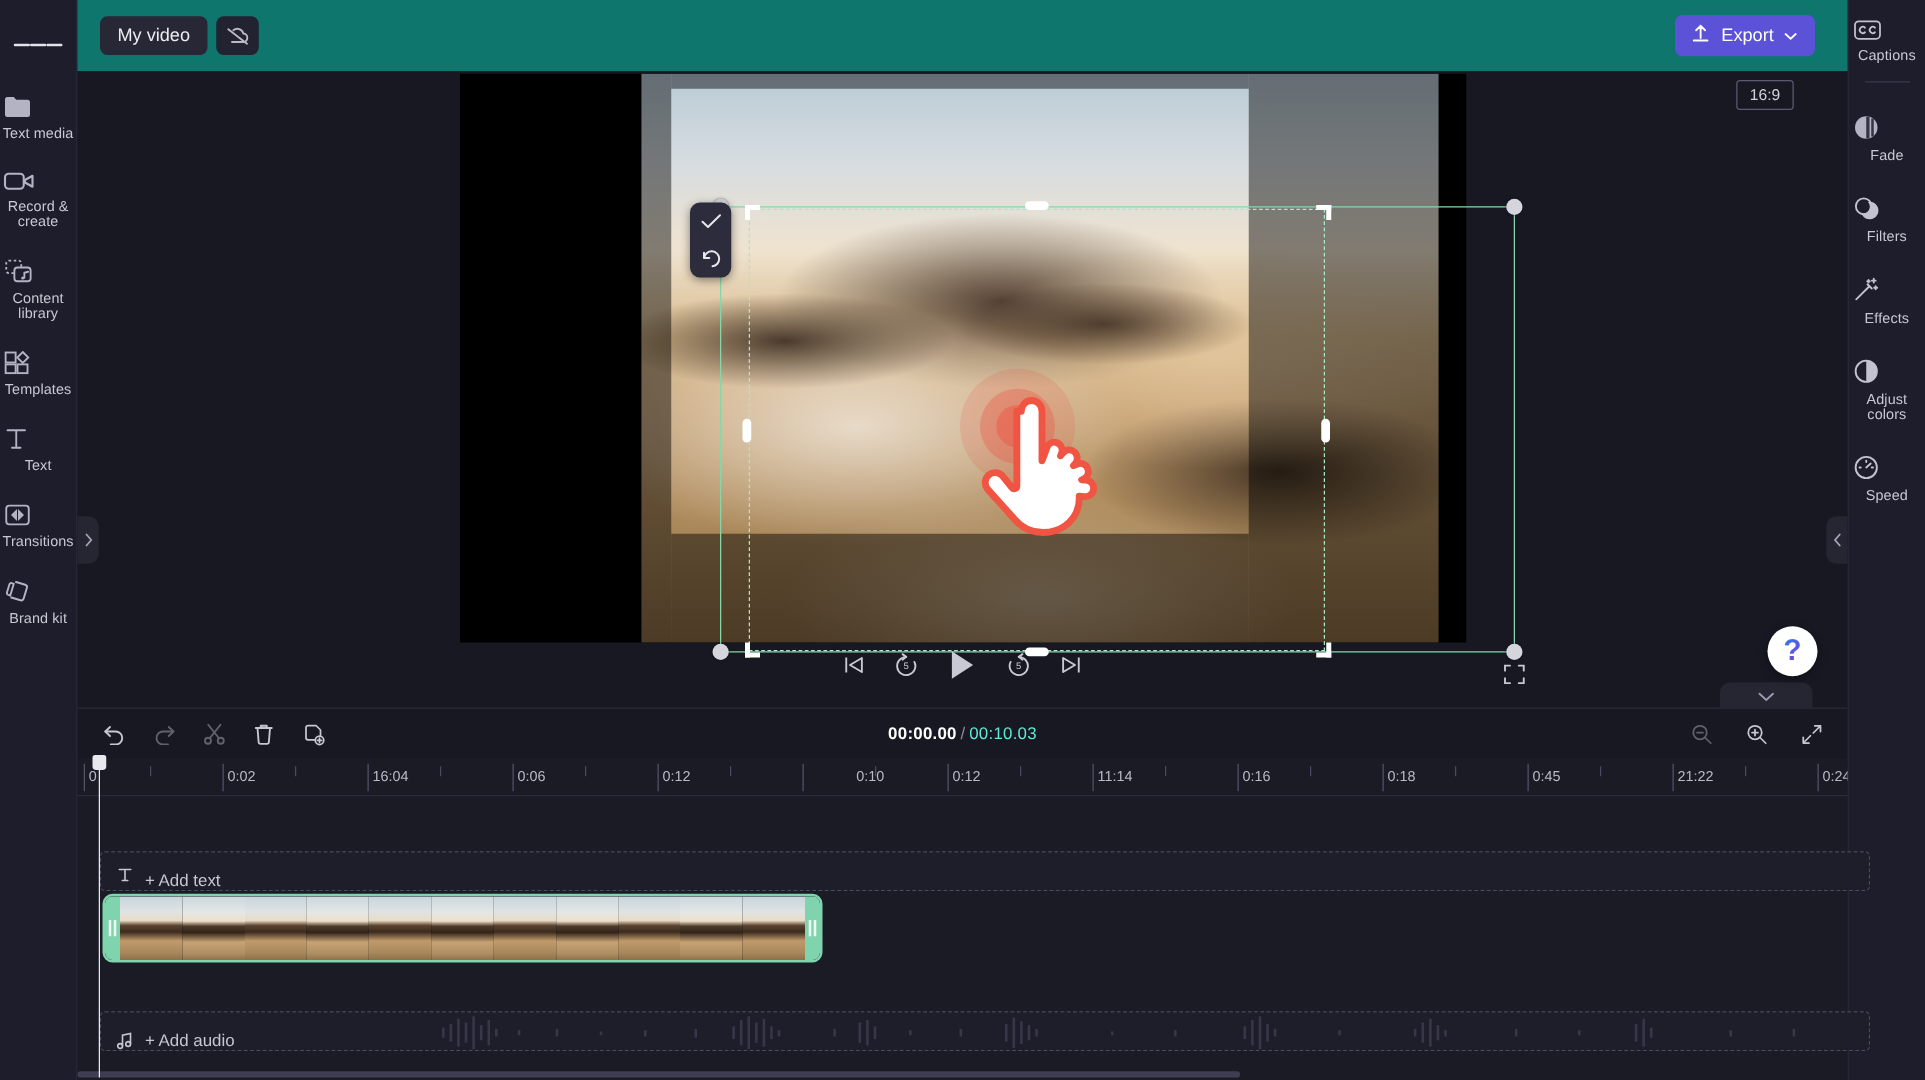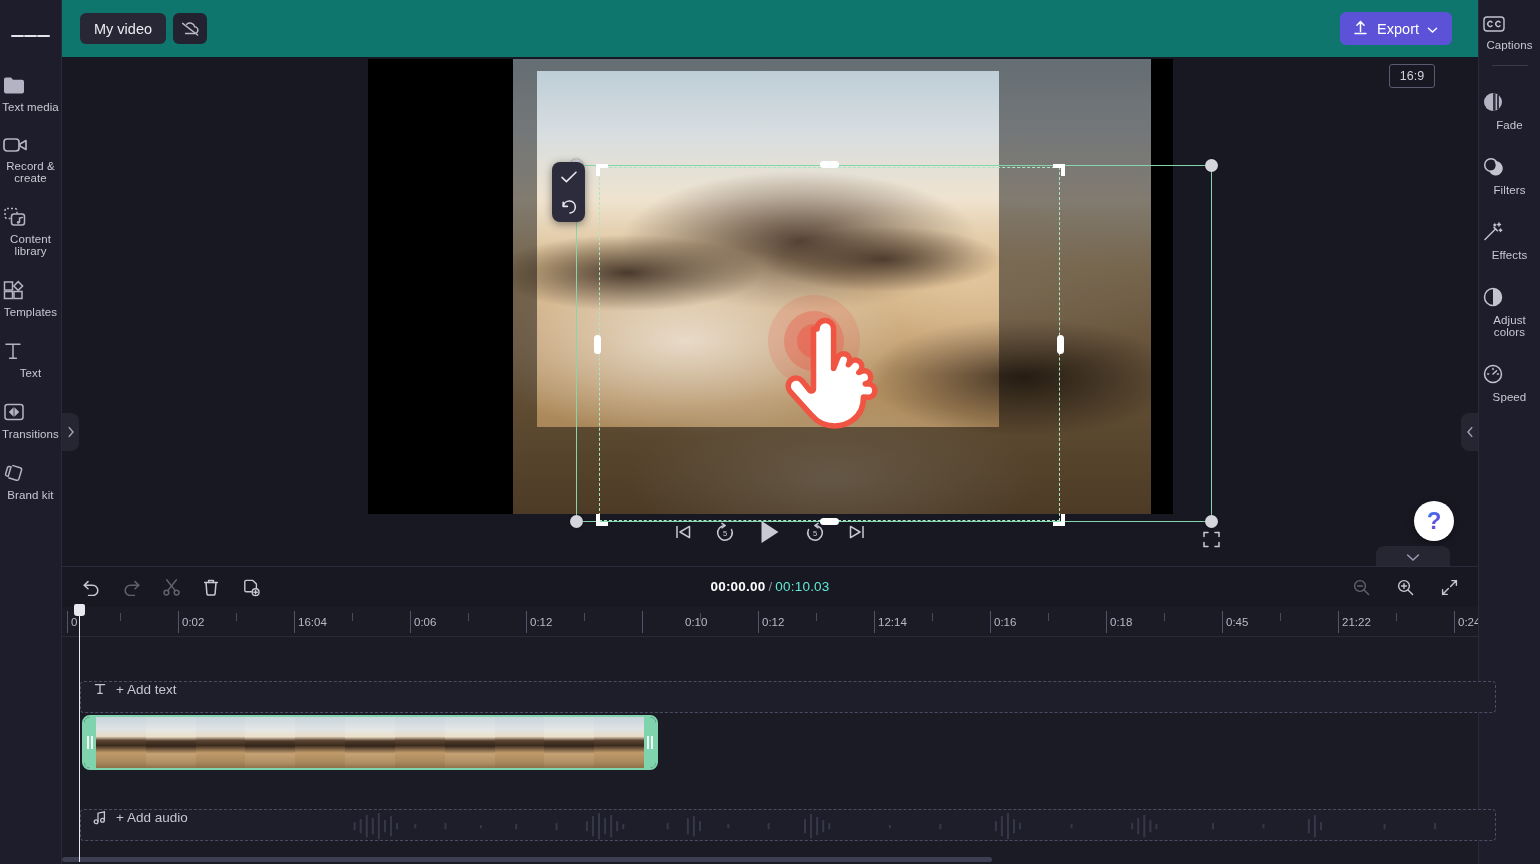--- a/index.html
+++ b/index.html
@@ -139,21 +139,21 @@
 
   .tl-body { position:absolute; left: 62px; top: 607px; right: 62px; bottom: 0; background: #1b1b26; }
   .ruler { position:absolute; left: 0; top: 0; width: 1416px; height: 30px; border-bottom: 1px solid #2a2a3a; overflow:hidden; }
   .tick-major { position:absolute; top: 4px; width: 1px; height: 22px; background: #53536a; }
   .tick-minor { position:absolute; top: 6px; width: 1px; height: 8px; background: #4a4a5e; }
   .tick-label { position:absolute; top: 9px; font-size: 11.5px; color: #b9b9c8; }
 
   .track { position:absolute; left: 18px; right: 8px; }
   .dashed-track {
     border: 1px dashed #4b4b62; border-radius: 4px; background: #1e1e2b;
-    display:flex; align-items:flex-start; gap: 9px; padding-left: 12px; overflow:hidden; position:relative;
+    display:flex; align-items:flex-end; gap: 9px; padding-left: 12px; overflow:hidden; position:relative;
   }
   .dashed-label { font-size: 13.5px; color: #c6c6d2; position:relative; z-index:2; }
   .wave { position:absolute; left:0; right:0; top:0; bottom:0; opacity:.5; z-index:1; }
 
   .clip {
     position:absolute; left: 82px; top: 715px; width: 576px; height: 55px;
     border: 2px solid #7fd4ae; border-radius: 8px; overflow:hidden; background:#0c0c12;
     display:flex; cursor:pointer;
   }
   .clip-handle { width: 12px; background: #7fd4ae; display:flex; align-items:center; justify-content:center; flex: 0 0 12px; }
@@ -560,21 +560,21 @@
       <div class="tick-major" style="left:464px;"></div>
         <div class="tick-label" style="left:468px;">0:12</div>
       <div class="tick-minor" style="left:522px;"></div>
       <div class="tick-major" style="left:580px;"></div>
         <div class="tick-label" style="left:576px;margin-left:47px;">0:10</div>
       <div class="tick-minor" style="left:638px;"></div>
       <div class="tick-major" style="left:696px;"></div>
         <div class="tick-label" style="left:700px;">0:12</div>
       <div class="tick-minor" style="left:754px;"></div>
       <div class="tick-major" style="left:812px;"></div>
-        <div class="tick-label" style="left:816px;">12:14</div>
+        <div class="tick-label" style="left:816px;">11:14</div>
       <div class="tick-minor" style="left:870px;"></div>
       <div class="tick-major" style="left:928px;"></div>
         <div class="tick-label" style="left:932px;">0:16</div>
       <div class="tick-minor" style="left:986px;"></div>
       <div class="tick-major" style="left:1044px;"></div>
         <div class="tick-label" style="left:1048px;">0:18</div>
       <div class="tick-minor" style="left:1102px;"></div>
       <div class="tick-major" style="left:1160px;"></div>
         <div class="tick-label" style="left:1164px;">0:45</div>
       <div class="tick-minor" style="left:1218px;"></div>

